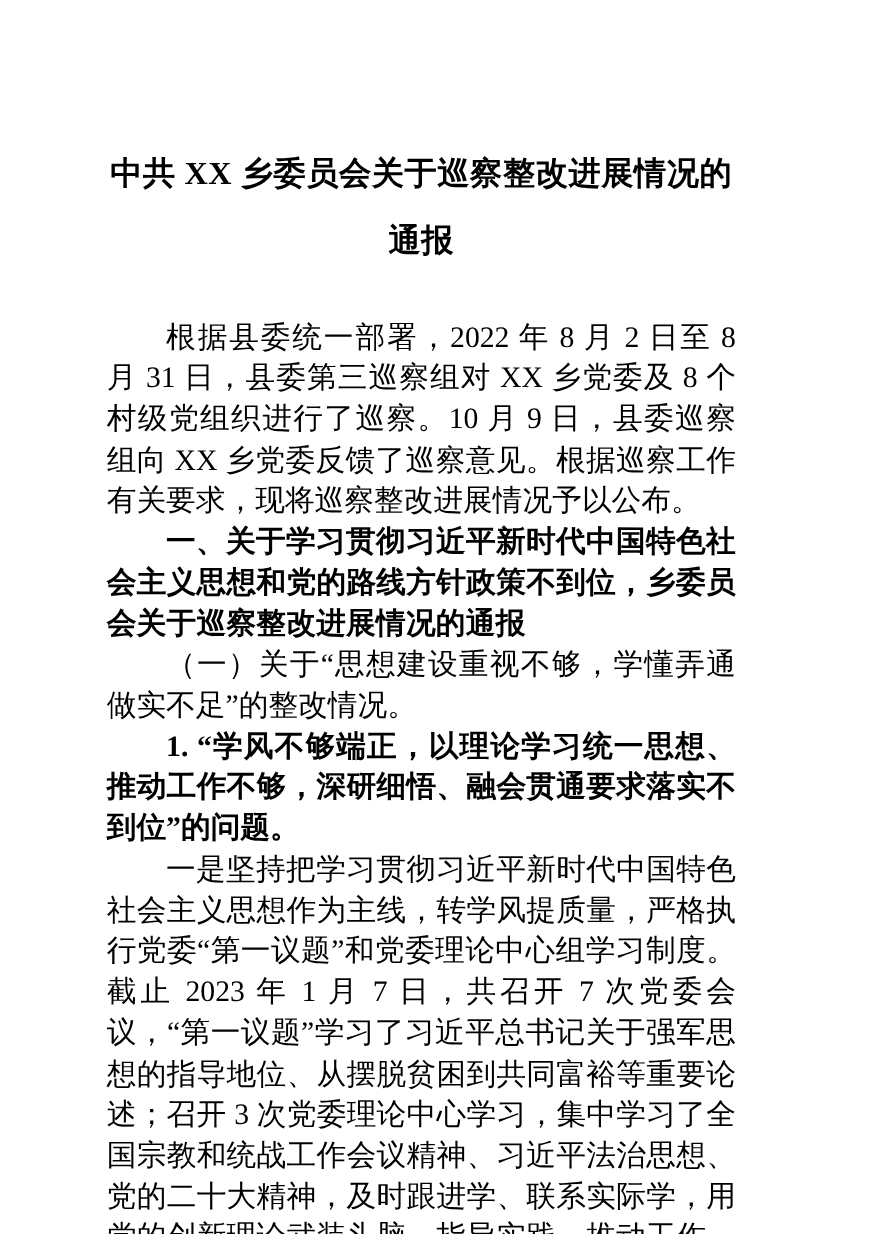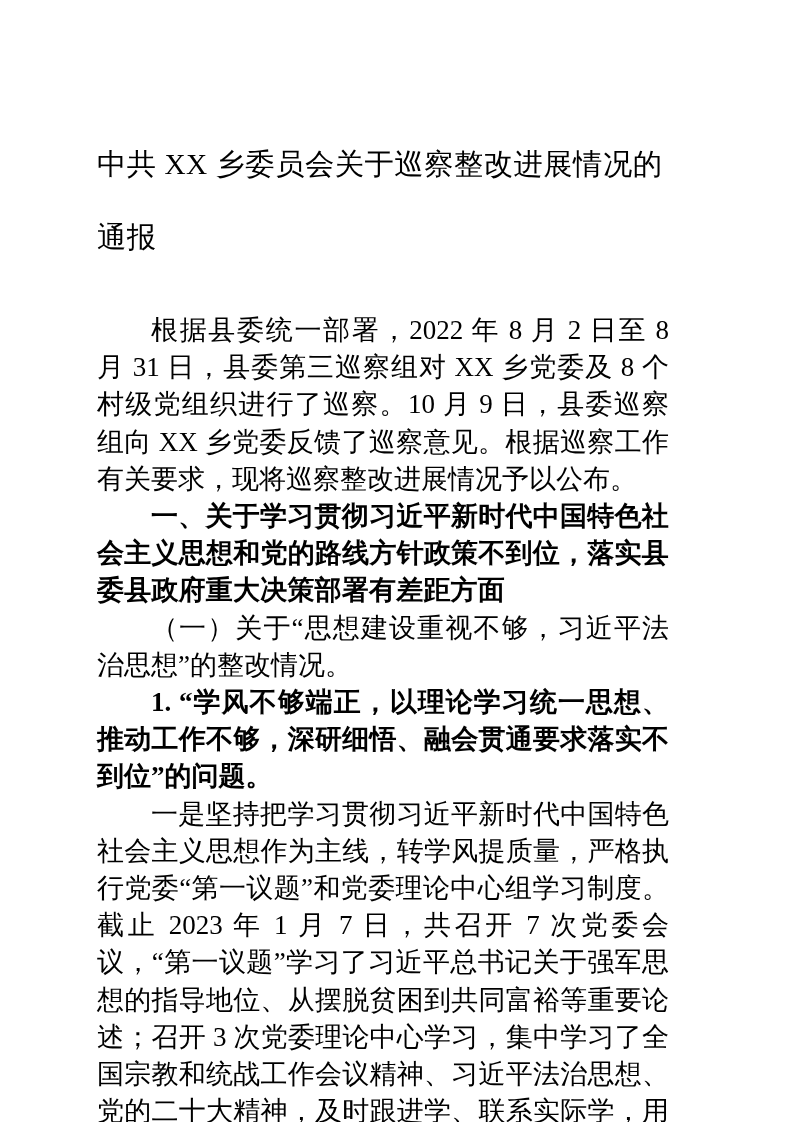--- a/index.html
+++ b/index.html
@@ -14,23 +14,23 @@
   .page {
     width: 793px;
     height: 1122px;
     background: #ffffff;
     padding: 0 124px 0 97px;  
   }
   .doc-title {
     margin-top: 128px;
     margin-bottom: 38px;
     font-size: 29.3px;
-    line-height: 73px;
-    text-align: left;
-    font-weight: normal;
+    line-height: 61px;
+    text-align: center;
+    font-weight: bold;
     font-family: "Liberation Serif", "DejaVu Serif", serif;
     letter-spacing: 0.5px;
   }
   .para {
     font-size: 27px;
     line-height: 37.2px;
     text-align: justify;
     text-indent: 2em;
     word-break: break-all;
     font-family: "Liberation Serif", "DejaVu Serif", serif;
@@ -49,20 +49,20 @@
   }
 </style>
 </head>
 <body>
 
 <div class="page">
   <h1 class="doc-title">中共 XX 乡委员会关于巡察整改进展情况的通报</h1>
 
   <p class="para body">根据县委统一部署，2022 年 8 月 2 日至 8 月 31 日，县委第三巡察组对 XX 乡党委及 8 个村级党组织进行了巡察。10 月 9 日，县委巡察组向 XX 乡党委反馈了巡察意见。根据巡察工作有关要求，现将巡察整改进展情况予以公布。</p>
 
-  <p class="para section-heading">一、关于学习贯彻习近平新时代中国特色社会主义思想和党的路线方针政策不到位，落实县委县政府重大决策部署有差距方面</p>
+  <p class="para section-heading">一、关于学习贯彻习近平新时代中国特色社会主义思想和党的路线方针政策不到位，乡委员会关于巡察整改进展情况的通报</p>
 
-  <p class="para subsection-heading">（一）关于“思想建设重视不够，习近平法治思想”的整改情况。</p>
+  <p class="para subsection-heading">（一）关于“思想建设重视不够，学懂弄通做实不足”的整改情况。</p>
 
   <p class="para item-heading">1. “学风不够端正，以理论学习统一思想、推动工作不够，深研细悟、融会贯通要求落实不到位”的问题。</p>
 
   <p class="para body">一是坚持把学习贯彻习近平新时代中国特色社会主义思想作为主线，转学风提质量，严格执行党委“第一议题”和党委理论中心组学习制度。截止 2023 年 1 月 7 日，共召开 7 次党委会议，“第一议题”学习了习近平总书记关于强军思想的指导地位、从摆脱贫困到共同富裕等重要论述；召开 3 次党委理论中心学习，集中学习了全国宗教和统战工作会议精神、习近平法治思想、党的二十大精神，及时跟进学、联系实际学，用党的创新理论武装头脑、指导实践、推动工作，不断提升政治判断力、政治领悟力、政治执行力。二是采取</p>
 </div>
 
 </body></html>

